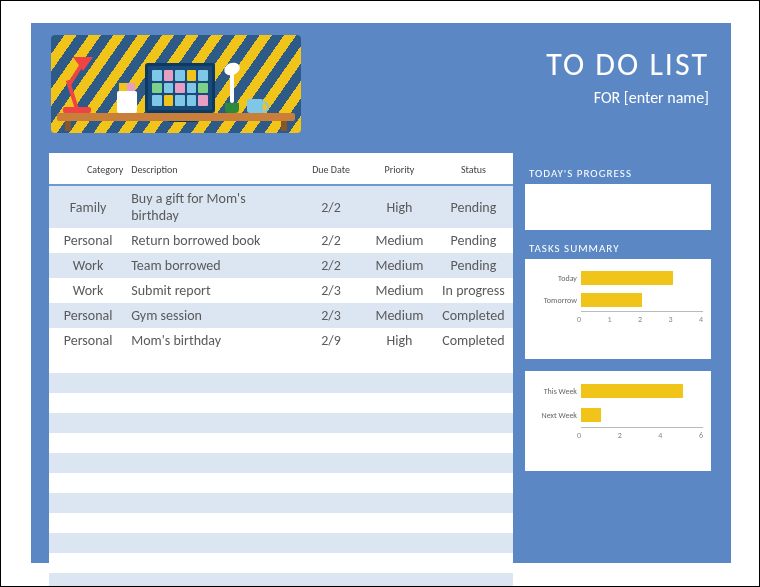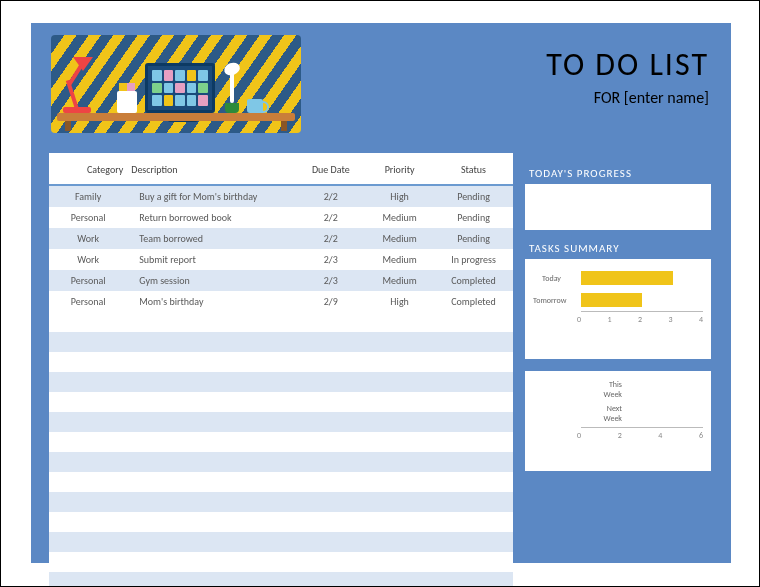--- a/index.html
+++ b/index.html
@@ -22,48 +22,48 @@
   .tiles span { background:#7fc7e6; border-radius:1px; }
   .tiles span.p { background:#e69fc2; } .tiles span.y { background:#f0c419; } .tiles span.g { background:#7ed18b; }
   .plant-pot { position:absolute; left:168px; bottom:18px; width:14px; height:10px; background:#2d8a3a; border-radius:0 0 4px 4px; }
   .plant-stem { position:absolute; left:173px; bottom:28px; width:4px; height:30px; background:#fff; border-radius:2px; }
   .plant-bud { position:absolute; left:167px; bottom:56px; width:16px; height:12px; background:#fff; border-radius:50% 50% 50% 50%; transform:rotate(-20deg); }
   .mug { position:absolute; left:190px; bottom:18px; width:16px; height:14px; background:#7fc7e6; border-radius:2px 2px 3px 3px; }
   .mug::after { content:""; position:absolute; right:-6px; top:2px; width:6px; height:8px; border:2px solid #7fc7e6; border-left:none; border-radius:0 6px 6px 0; }
   .notes { position:absolute; left:60px; bottom:18px; width:20px; height:22px; background:#fff; border-radius:2px; }
   .notes::after{content:"";position:absolute;left:2px;top:-8px;width:8px;height:8px;background:#f0c419;}
   .notes::before{content:"";position:absolute;left:10px;top:-8px;width:8px;height:8px;background:#e69fc2;}
-  .title { position:absolute; right:22px; top:22px; color:#000000; text-align:right; }
+  .title { position:absolute; right:22px; top:22px; color:#ffffff; text-align:right; }
   .title h1 { font-weight:300; font-size:32px; letter-spacing:2px; }
   .title p { font-weight:300; font-size:16px; margin-top:4px; }
   .table-wrap { position:absolute; left:18px; top:130px; width:464px; height:388px; background:#fff; }
   table { width:100%; border-collapse:collapse; font-size:10px; color:#5a5a5a; }
   thead th { text-align:center; font-weight:400; padding:10px 4px 8px; color:#444; }
   thead th:first-child{ text-align:center; width:62px;padding-left:38px;}
   thead th:nth-child(2){ text-align:left; width:180px; }
   thead th:nth-child(3){ width:72px;} thead th:nth-child(4){ width:70px;} thead th:nth-child(5){ width:80px;}
-  tbody td { padding:4px 12px; text-align:center; font-size:10px; }
+  tbody td { padding:4px 4px; text-align:center; font-size:14px; }
   tbody td:nth-child(2){ text-align:left; }
   tbody tr { height:20px; }
   .sep { height:2px; background:#6b9ad0; }
   tbody tr.striped { background:#dce6f3; }
   tbody tr.blank td { height:20px; }
   tbody tr.gap td { height:6px; background:#fff; }
   .right-col { position:absolute; left:494px; top:144px; width:186px; }
   .panel-title { color:#fff; font-size:11px; letter-spacing:1px; margin:0 0 4px 4px; font-weight:400; }
   .panel { background:#fff; width:186px; margin-bottom:12px; padding:8px 8px 6px 8px; }
   .progress-panel { height:46px; }
   .chart { position:relative; width:170px; height:86px; font-size:8px; color:#666; }
   .chart .row { display:flex; align-items:center; height:22px; }
-  .chart .row .lbl { width:48px; text-align:right; padding-right:20px; }
+  .chart .row .lbl { width:48px; text-align:right; padding-right:4px; }
   .chart .row .bar-area { flex:1; position:relative; height:14px; }
   .chart .row .bar { position:absolute; left:0; top:0; height:14px; background:#f0c419; }
   .chart .axis { height:1px; background:#bbb; margin-left:48px; }
   .chart .ticks { display:flex; margin-left:44px; justify-content:space-between; font-size:8px; color:#888; margin-top:2px; }
-  .chart2 .row{height:24px;flex-direction:column;}
+  .chart2 .row{height:24px;}
 </style>
 </head>
 <body>
 
 <div class="page">
 
   <div class="banner">
     <div class="stripes"></div>
     <div class="desk-scene">
       <div class="lamp-base"></div>

